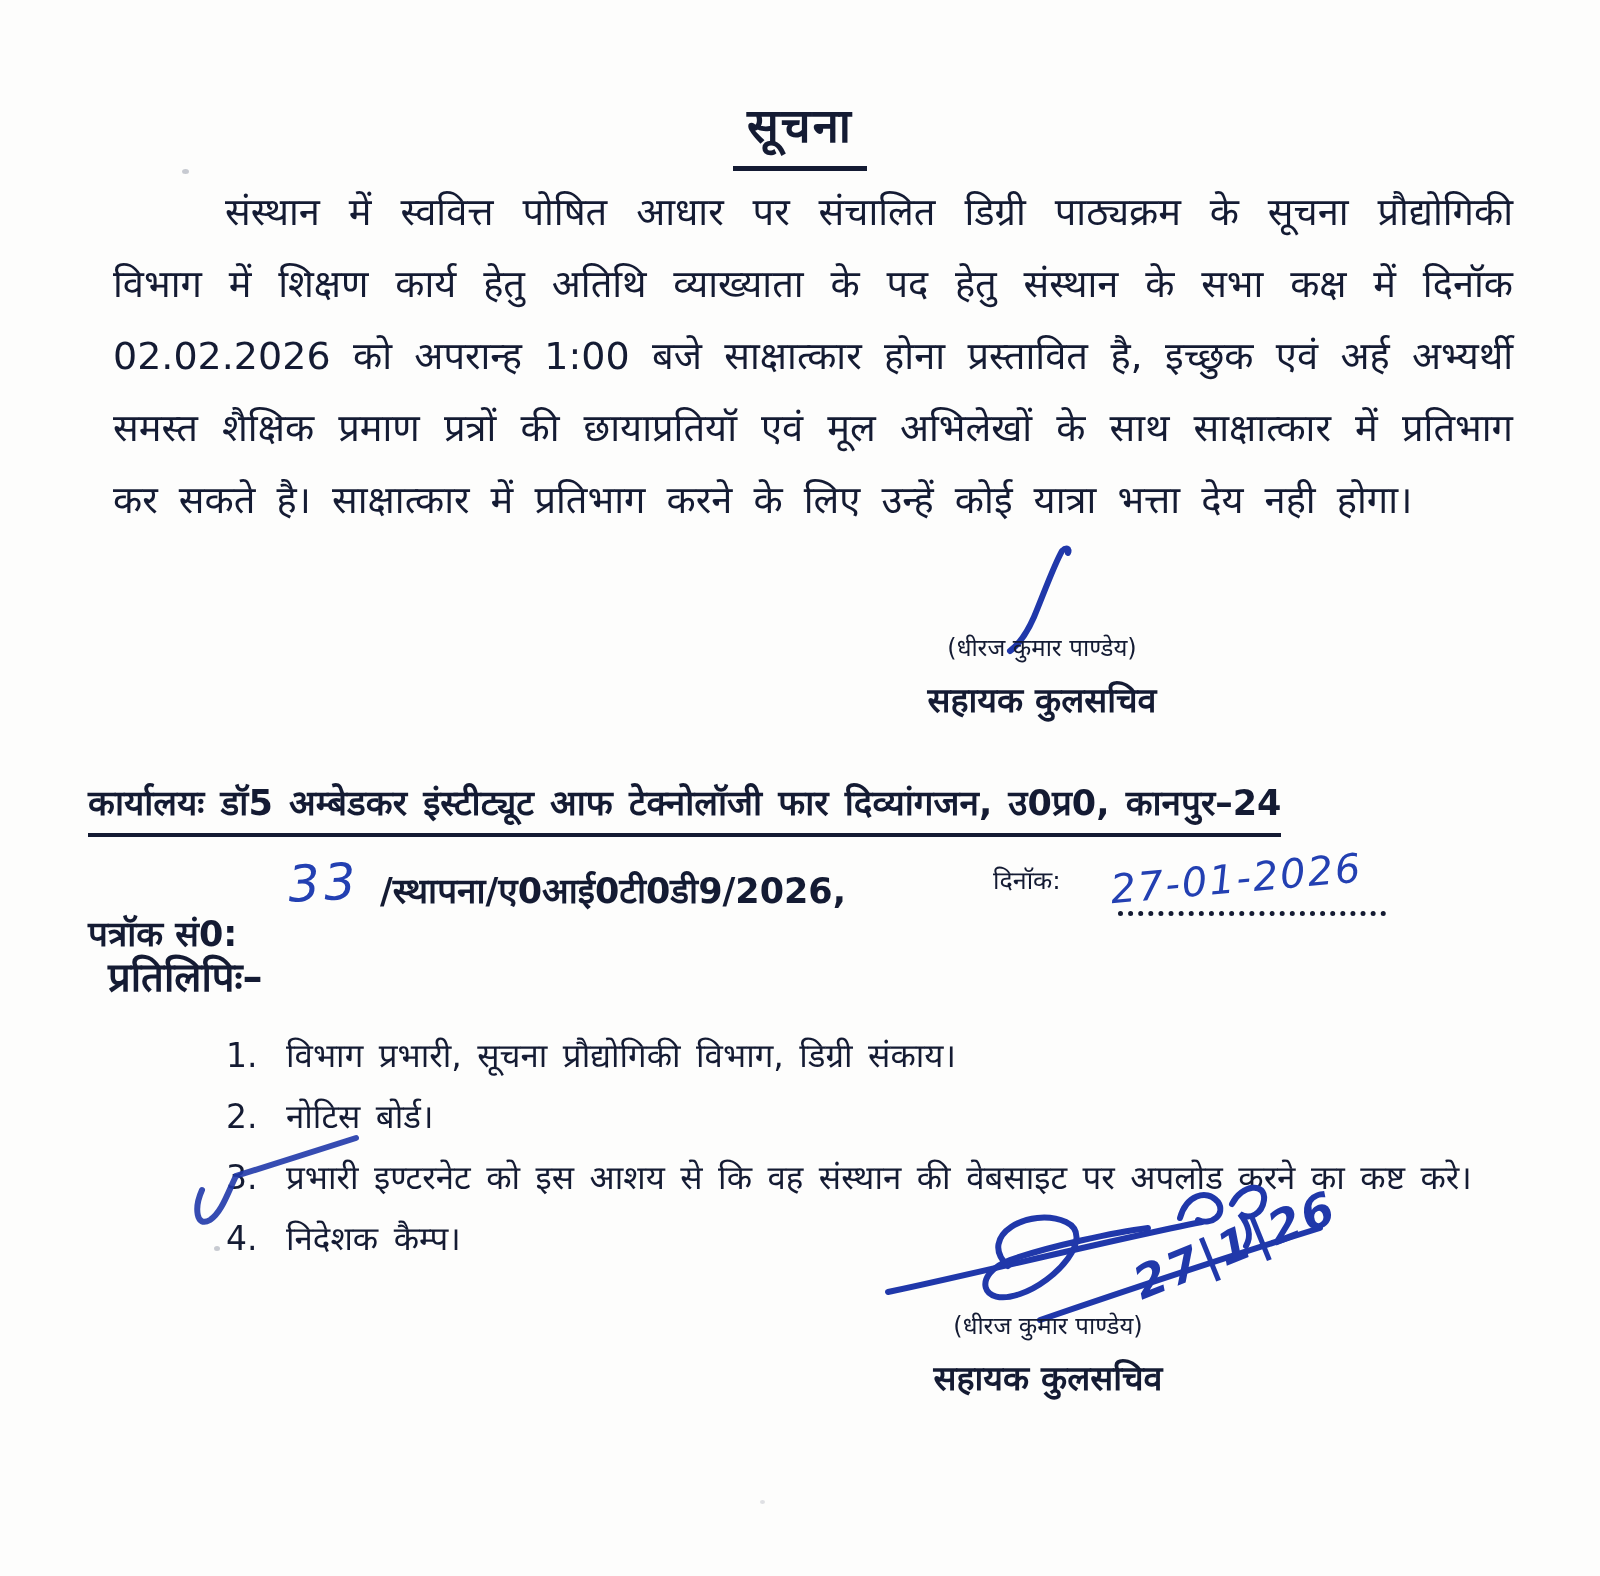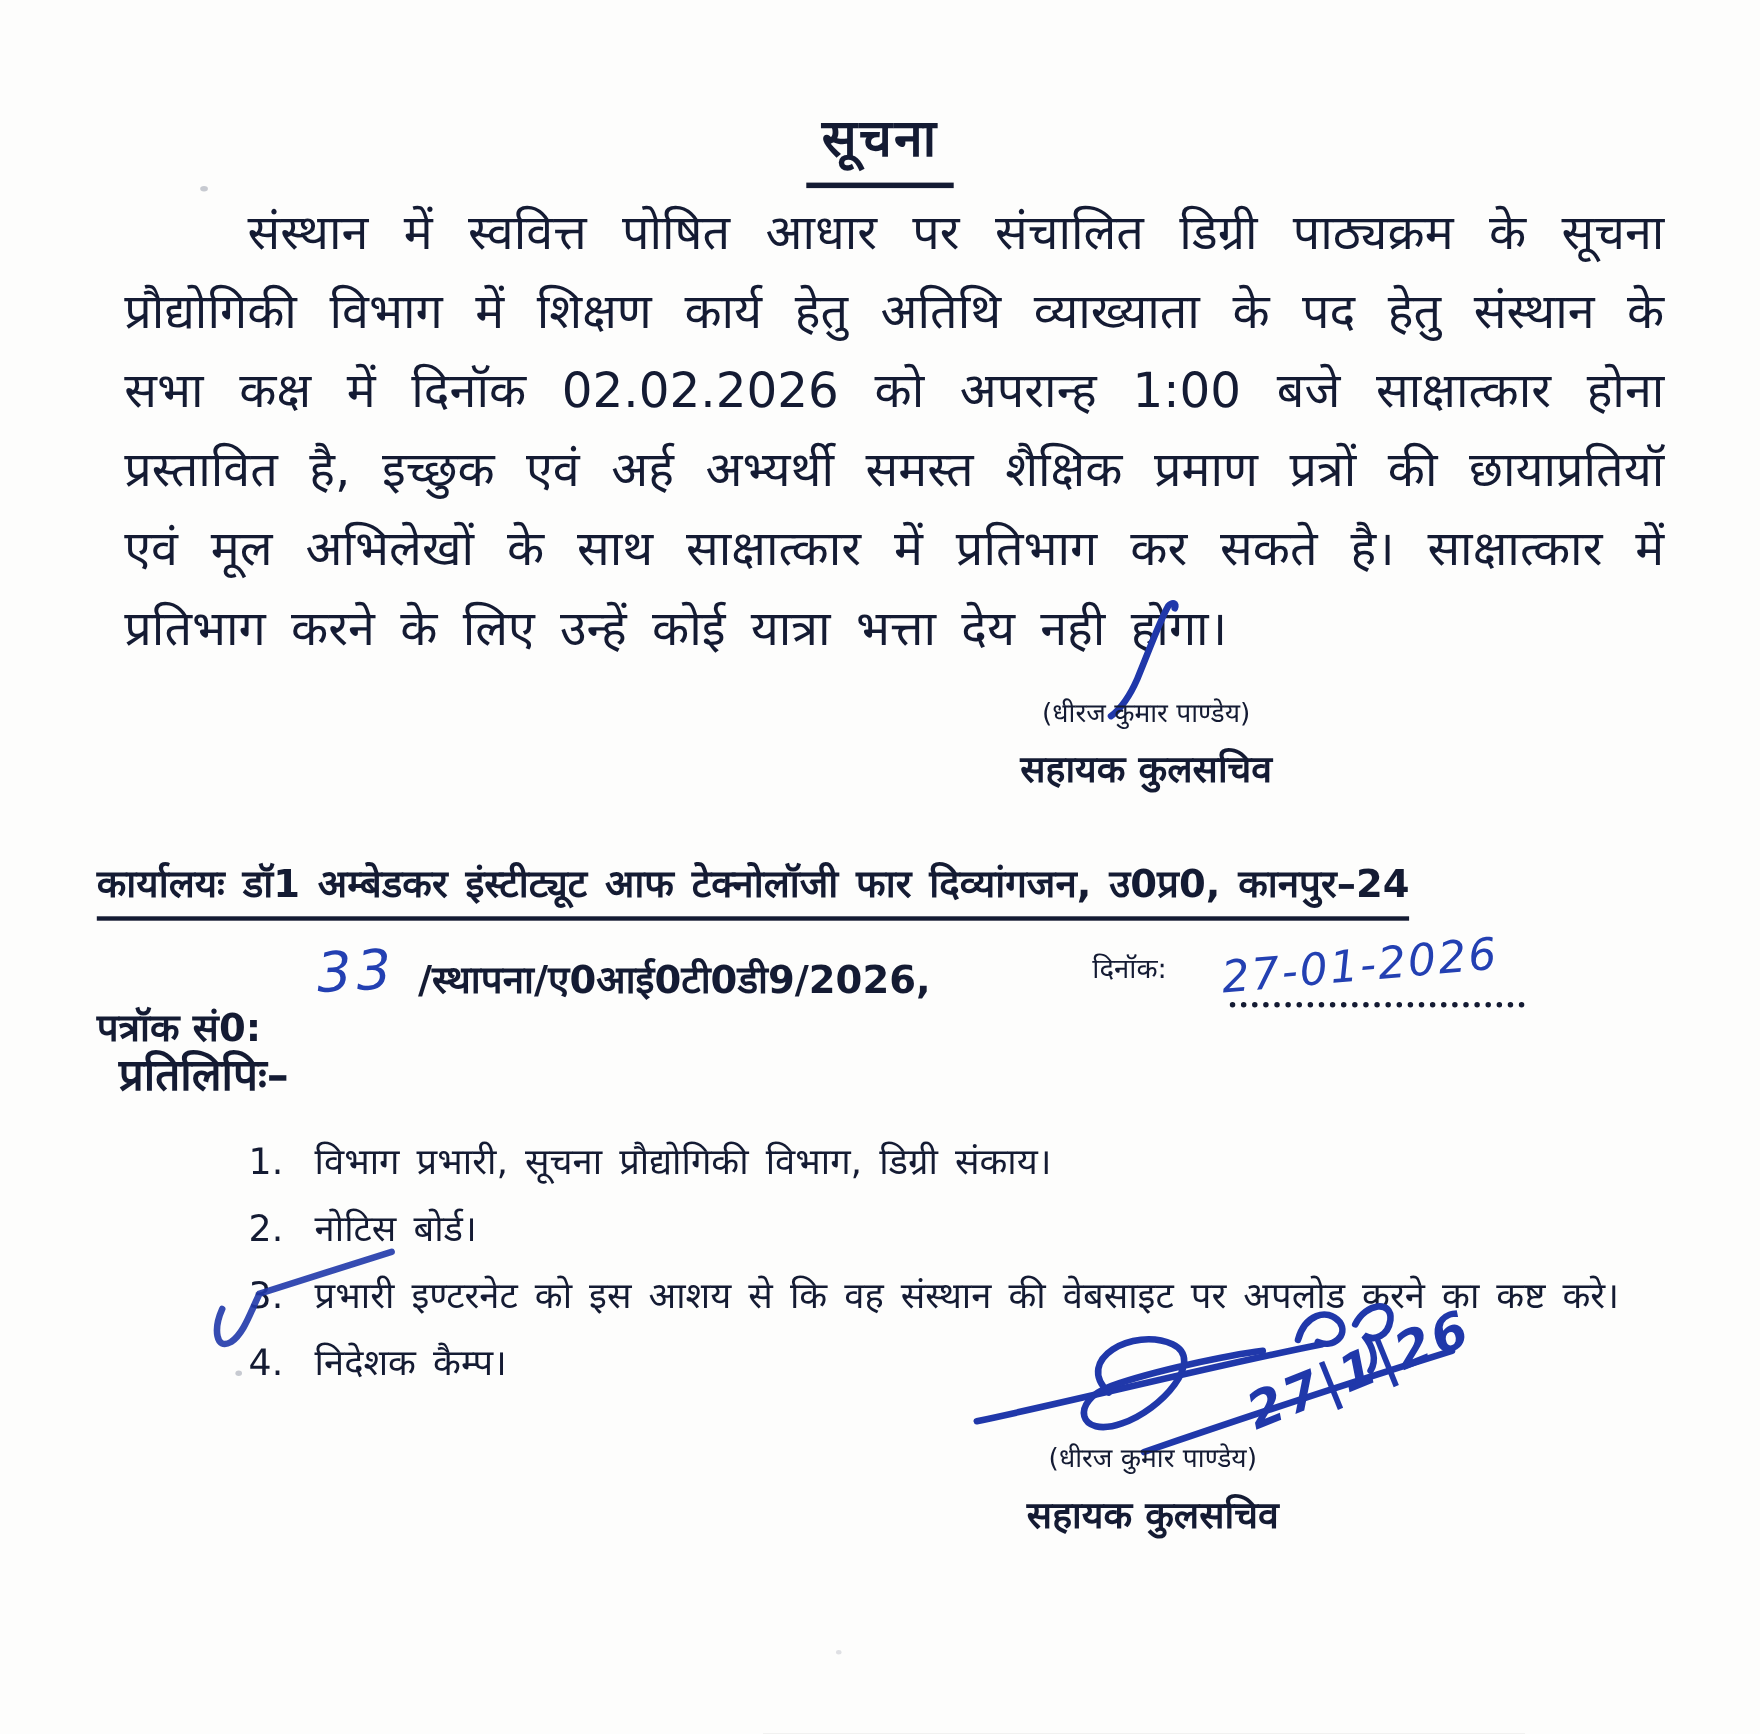--- a/index.html
+++ b/index.html
@@ -17,21 +17,21 @@
   .speck.s3 { left:760px; top:1500px; width:5px; height:4px; opacity:.3; }
 
   .title-wrap { position:absolute; top:92px; left:0; width:1600px; text-align:center; }
   .title {
     display:inline-block; font-size:47px; font-weight:700; letter-spacing:2px;
     border-bottom:5px solid #141b33; padding:0 14px 10px 14px;
   }
 
   .body-par {
     position:absolute; left:113px; top:176px; width:1400px;
-    font-size:44px; line-height:72px; text-align:justify;
+    font-size:38px; line-height:72px; text-align:justify;
     text-indent:112px; word-spacing:9px; font-weight:500;
   }
 
   .sig-block { position:absolute; text-align:center; }
   .sig-top { left:862px; top:622px; width:360px; }
   .sig-name { font-size:24px; line-height:52px; white-space:nowrap; }
   .sig-desig { font-size:34px; line-height:52px; font-weight:700;text-align:center; }
   .pen-stroke-1 { position:absolute; left:1000px; top:545px; }
 
   .office-wrap { position:absolute; left:88px; top:778px; width:1470px; }
@@ -88,21 +88,21 @@
   <svg class="pen-stroke-1" width="80" height="110" viewBox="0 0 80 110">
     <path d="M62,6 C66,2 70,3 68,8 M62,6 C54,20 44,48 34,72 C27,88 18,100 10,106" fill="none" stroke="#2038aa" stroke-width="6" stroke-linecap="round"></path>
   </svg>
 
   <div class="sig-block sig-top">
     <div class="sig-name">(धीरज कुमार पाण्डेय)</div>
     <div class="sig-desig">सहायक कुलसचिव</div>
   </div>
 
   <div class="office-wrap">
-    <span class="office-line">कार्यालयः डॉ1 अम्बेडकर इंस्टीट्यूट आफ टेक्नोलॉजी फार दिव्यांगजन, उ0प्र0, कानपुर–24</span>
+    <span class="office-line">कार्यालयः डॉ5 अम्बेडकर इंस्टीट्यूट आफ टेक्नोलॉजी फार दिव्यांगजन, उ0प्र0, कानपुर–24</span>
   </div>
 
   <div class="ref-row">
     <span class="ref-label">पत्रॉक सं0:</span>
     <span class="ref-num-hand">33</span>
     <span class="ref-num-rest">/स्थापना/ए0आई0टी0डी9/2026,</span>
     <span class="date-label">दिनॉक:</span>
     <span class="date-dots">
       <span class="date-hand">27-01-2026</span>
     </span>

